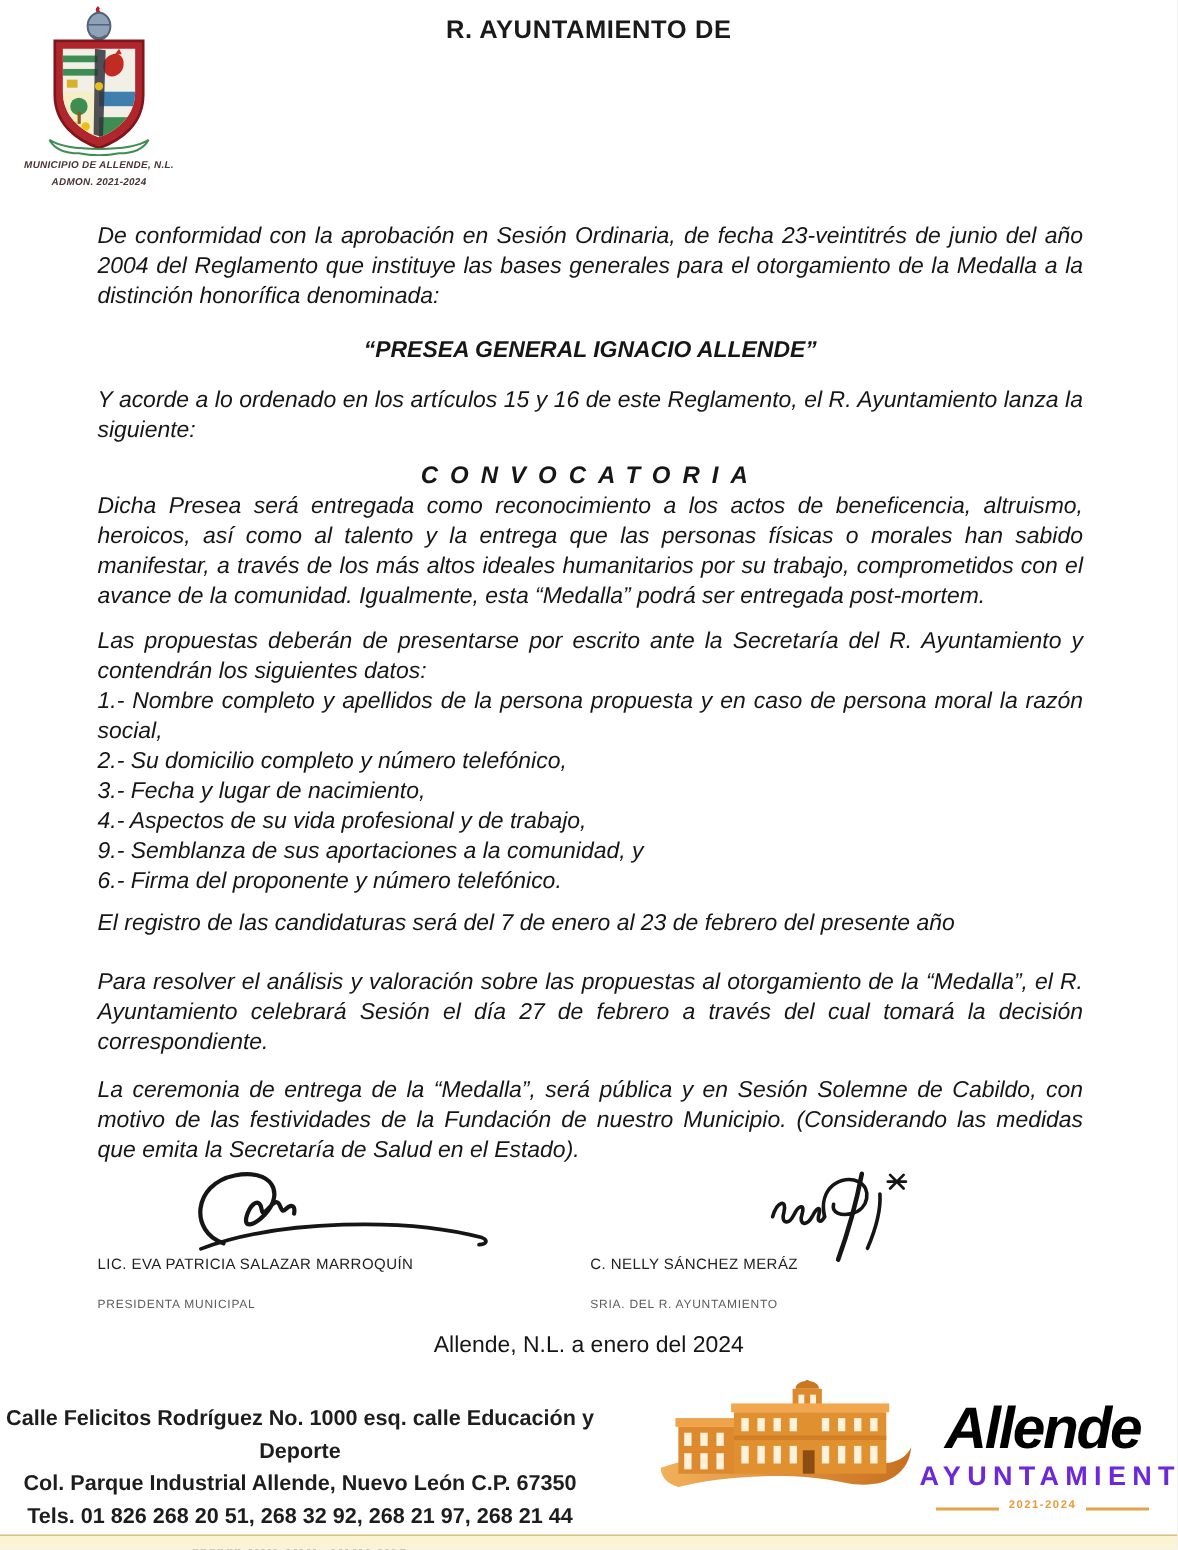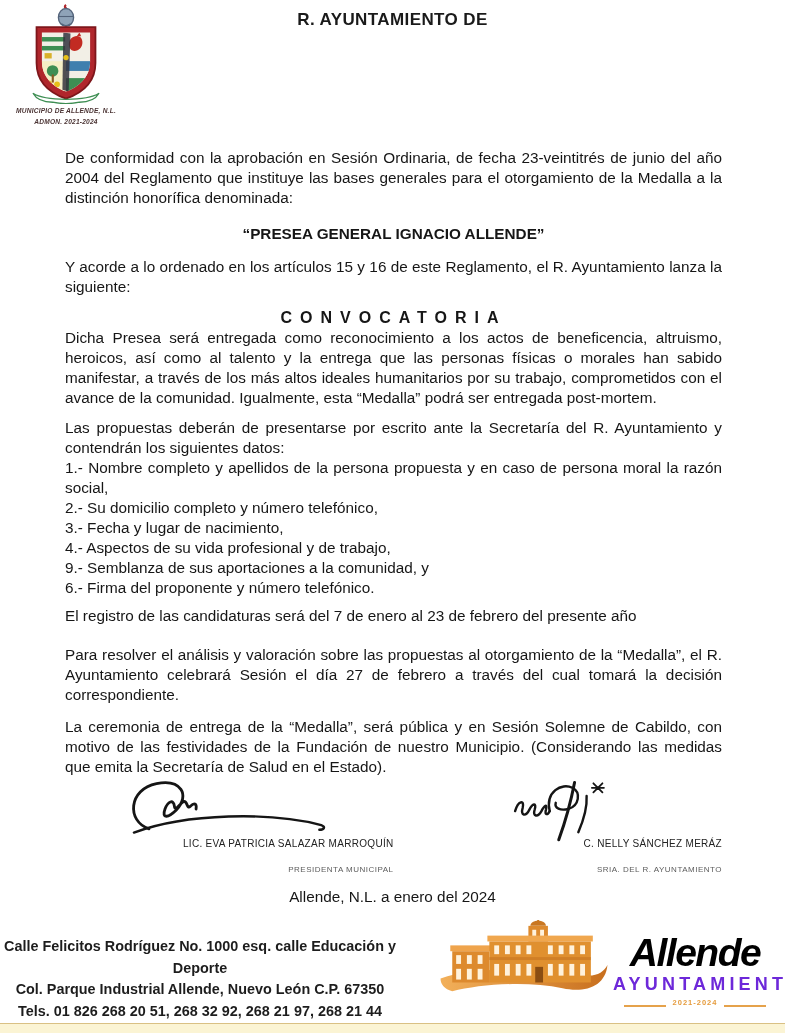--- a/index.html
+++ b/index.html
@@ -8,31 +8,31 @@
     font-family:"Liberation Sans",sans-serif;color:#141414;overflow:hidden;
     margin:0 auto;
   }
   
   .crest{position:absolute;left:14px;top:4px;width:104px;text-align:center;}
   .crest svg{display:block;margin:0 auto;}
   .crest-caption{font-size:6.6px;font-weight:bold;font-style:italic;color:#4b3434;line-height:9px;margin-top:2px;letter-spacing:.2px;}
   .hdr{position:absolute;left:0;right:0;text-align:center;font-weight:bold;font-size:17px;letter-spacing:.4px;color:#1a1a1a;}
   .hdr1{top:10px;} .hdr2{top:52px;}
   
-  .doc{position:absolute;left:65px;width:657px;top:148px;font-size:15.3px;line-height:20px;text-align:justify;color:#161616;}
+  .doc{position:absolute;left:65px;width:657px;top:148px;font-size:15.3px;line-height:20px;text-align:justify;color:#161616;font-style:italic;}
   .doc p{margin:0;}
   .medal-title{text-align:center;font-weight:bold;margin:16px 0 13px !important;}
   .conv-title{text-align:center;font-weight:bold;letter-spacing:8px;margin-top:11px !important;font-size:16px;}
   .p4{margin-top:10px !important;}
   .p5{margin-top:8px !important;}
   .p6{margin-top:19px !important;}
   .p7{margin-top:12px !important;}
   
   .sig-row{position:absolute;top:778px;left:65px;width:657px;display:flex;}
-  .sig-col{width:50%;text-align:right;}
+  .sig-col{width:50%;text-align:left;}
   .sig-scribble{display:block;margin:0 auto;}
   .sig-name{font-size:10px;color:#222;letter-spacing:.3px;margin-top:-4px;}
   .sig-title{font-size:8px;color:#5c5c5c;letter-spacing:.5px;margin-top:16px;}
   .date-line{position:absolute;top:888px;left:0;right:0;text-align:center;font-size:15.3px;color:#161616;}
   
   .footer-left{position:absolute;left:2px;top:936px;width:396px;text-align:center;
     font-size:14.4px;line-height:21.5px;font-weight:bold;color:#1d1d1d;}
   .footer-left .site{letter-spacing:.2px;}
   .footer-logo{position:absolute;left:438px;top:920px;width:344px;}
   .logo-row{display:flex;align-items:flex-start;}

